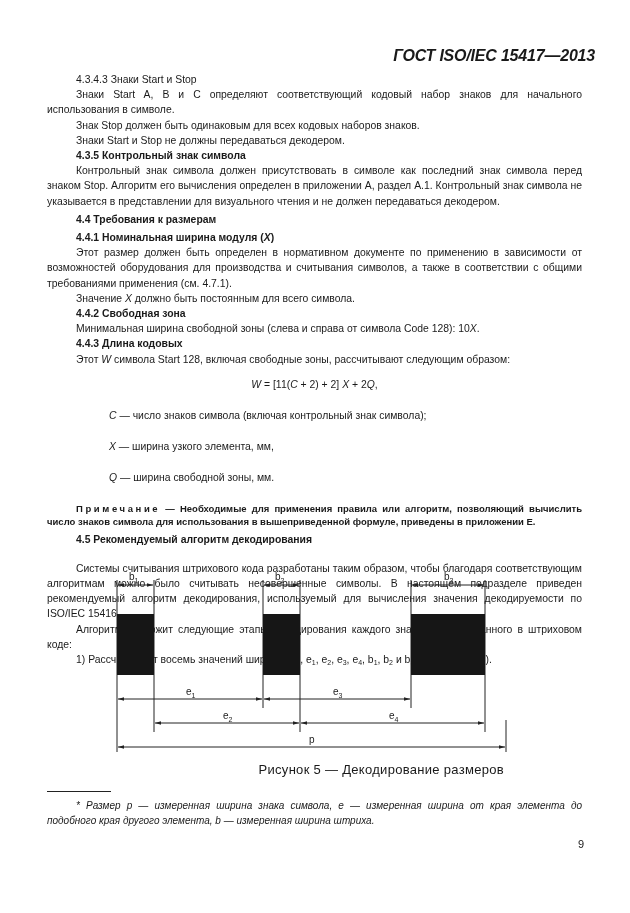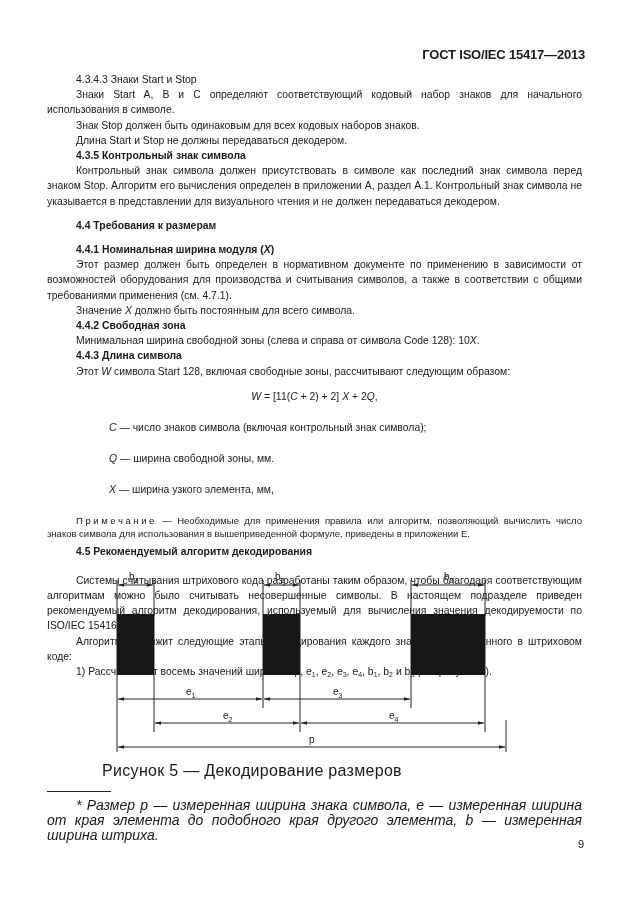--- a/index.html
+++ b/index.html
@@ -1,67 +1,67 @@
 <!DOCTYPE html>
 <html><head>
 <meta charset="utf-8">
 <style>
   html, body { margin: 0; padding: 0; background: #ffffff; }
   body { width: 630px; height: 913px; position: relative; overflow: hidden;
          font-family: "Liberation Sans", sans-serif; color: #1a1a1a; }
-  .header { position: absolute; top: 47px; right: 45px; font-weight: bold; font-size: 13px; letter-spacing: -0.2px; }
+  .header { position: absolute; top: 47px; right: 35px; font-weight: bold; font-size: 16px; letter-spacing: -0.2px; font-style: italic; }
   .content { position: absolute; left: 47px; top: 72px; width: 535px; font-size: 10.4px; line-height: 15.2px; }
   .p { margin: 0; text-align: justify; }
   .ind { text-indent: 29px; }
   .h { font-weight: bold; text-indent: 29px; margin: 0; }
-  .h.gap { margin-top: 9px; }
+  .h.gap { margin-top: 3px; }
   .i { font-style: italic; }
   .formula { text-align: center; margin: 10px 0 12px 0; }
   .where-item { padding-left: 46px; margin: 16px; }
-  .note { font-size: 9.5px; line-height: 13.5px; text-align: justify; margin: 5px 0 3px 0; }
+  .note { font-size: 9.5px; line-height: 13.5px; text-align: justify; margin: 5px 0 3px 0; font-weight: bold; }
   .note .lbl { letter-spacing: 2.6px; }
   sub { font-size: 7px; vertical-align: -2px; line-height: 0; }
   .fig { position: absolute; left: 0; top: 560px; width: 630px; height: 220px; }
-  .fig-caption { position: absolute; top: 762px; left: 0; width: 504px; text-align: center; font-size: 16px; letter-spacing: 0.3px; }
+  .fig-caption { position: absolute; top: 762px; left: 0; width: 504px; text-align: right; font-size: 13px; letter-spacing: 0.3px; }
   .fn-rule { position: absolute; left: 47px; top: 791px; width: 64px; border-top: 1px solid #222; }
-  .footnote { position: absolute; left: 47px; top: 798px; width: 535px; font-size: 14px; line-height: 15px; font-style: italic; text-align: justify; }
+  .footnote { position: absolute; left: 47px; top: 798px; width: 535px; font-size: 10px; line-height: 15px; font-style: italic; text-align: justify; }
   .footnote .ind { text-indent: 29px; }
   .page-num { position: absolute; top: 838px; right: 46px; font-size: 11px; }
 </style>
 </head>
 <body>
 
 <div class="header">ГОСТ ISO/IEC 15417—2013</div>
 
 <div class="content">
   <p class="p ind">4.3.4.3 Знаки Start и Stop</p>
   <p class="p ind">Знаки Start A, B и C определяют соответствующий кодовый набор знаков для начального использования в символе.</p>
   <p class="p ind">Знак Stop должен быть одинаковым для всех кодовых наборов знаков.</p>
-  <p class="p ind">Длина Start и Stop не должны передаваться декодером.</p>
+  <p class="p ind">Знаки Start и Stop не должны передаваться декодером.</p>
 
   <p class="h">4.3.5 Контрольный знак символа</p>
   <p class="p ind">Контрольный знак символа должен присутствовать в символе как последний знак символа перед знаком Stop. Алгоритм его вычисления определен в приложении А, раздел А.1. Контрольный знак символа не указывается в представлении для визуального чтения и не должен передаваться декодером.</p>
 
   <p class="h gap">4.4 Требования к размерам</p>
 
   <p class="h gap"><span>4.4.1 Номинальная ширина модуля (</span><span class="i">X</span><span>)</span></p>
   <p class="p ind">Этот размер должен быть определен в нормативном документе по применению в зависимости от возможностей оборудования для производства и считывания символов, а также в соответствии с общими требованиями применения (см. 4.7.1).</p>
   <p class="p ind"><span>Значение </span><span class="i">X</span><span> должно быть постоянным для всего символа.</span></p>
 
   <p class="h">4.4.2 Свободная зона</p>
   <p class="p ind"><span>Минимальная ширина свободной зоны (слева и справа от символа Code 128): 10</span><span class="i">X</span><span>.</span></p>
 
-  <p class="h">4.4.3 Длина символа</p>
+  <p class="h">4.4.3 Длина кодовых</p>
   <p class="p ind"><span>Этот </span><span class="i">W</span><span> символа Start 128, включая свободные зоны, рассчитывают следующим образом:</span></p>
 
   <p class="formula"><span class="i">W</span><span> = [11(</span><span class="i">C</span><span> + 2) + 2] </span><span class="i">X</span><span> + 2</span><span class="i">Q</span><span>,</span></p>
 
   <p class="where-item"><span class="i">C</span><span> — число знаков символа (включая контрольный знак символа);</span></p>
+  <p class="where-item"><span class="i">X</span><span> — ширина узкого элемента, мм,</span></p>
   <p class="where-item"><span class="i">Q</span><span> — ширина свободной зоны, мм.</span></p>
-  <p class="where-item"><span class="i">X</span><span> — ширина узкого элемента, мм,</span></p>
 
   <p class="note ind"><span class="lbl">Примечание</span><span> — Необходимые для применения правила или алгоритм, позволяющий вычислить число знаков символа для использования в вышеприведенной формуле, приведены в приложении Е.</span></p>
 
   <p class="h">4.5 Рекомендуемый алгоритм декодирования</p>
   <p class="p ind" style="margin-top:14px">Системы считывания штрихового кода разработаны таким образом, чтобы благодаря соответствующим алгоритмам можно было считывать несовершенные символы. В настоящем подразделе приведен рекомендуемый алгоритм декодирования, используемый для вычисления значения декодируемости по ISO/IEC 15416.</p>
   <p class="p ind">Алгоритм содержит следующие этапы декодирования каждого знака, закодированного в штриховом коде:</p>
   <p class="p ind"><span>1) Рассчитывают восемь значений ширины*: p, e</span><sub>1</sub>, e<sub>2</sub>, e<sub>3</sub>, e<sub>4</sub>, b<sub>1</sub>, b<sub>2</sub> и b<sub>3</sub><span> (см. рисунок 5).</span></p>
 </div>
 
 <svg class="fig" viewBox="0 0 630 220" xmlns="http://www.w3.org/2000/svg">

